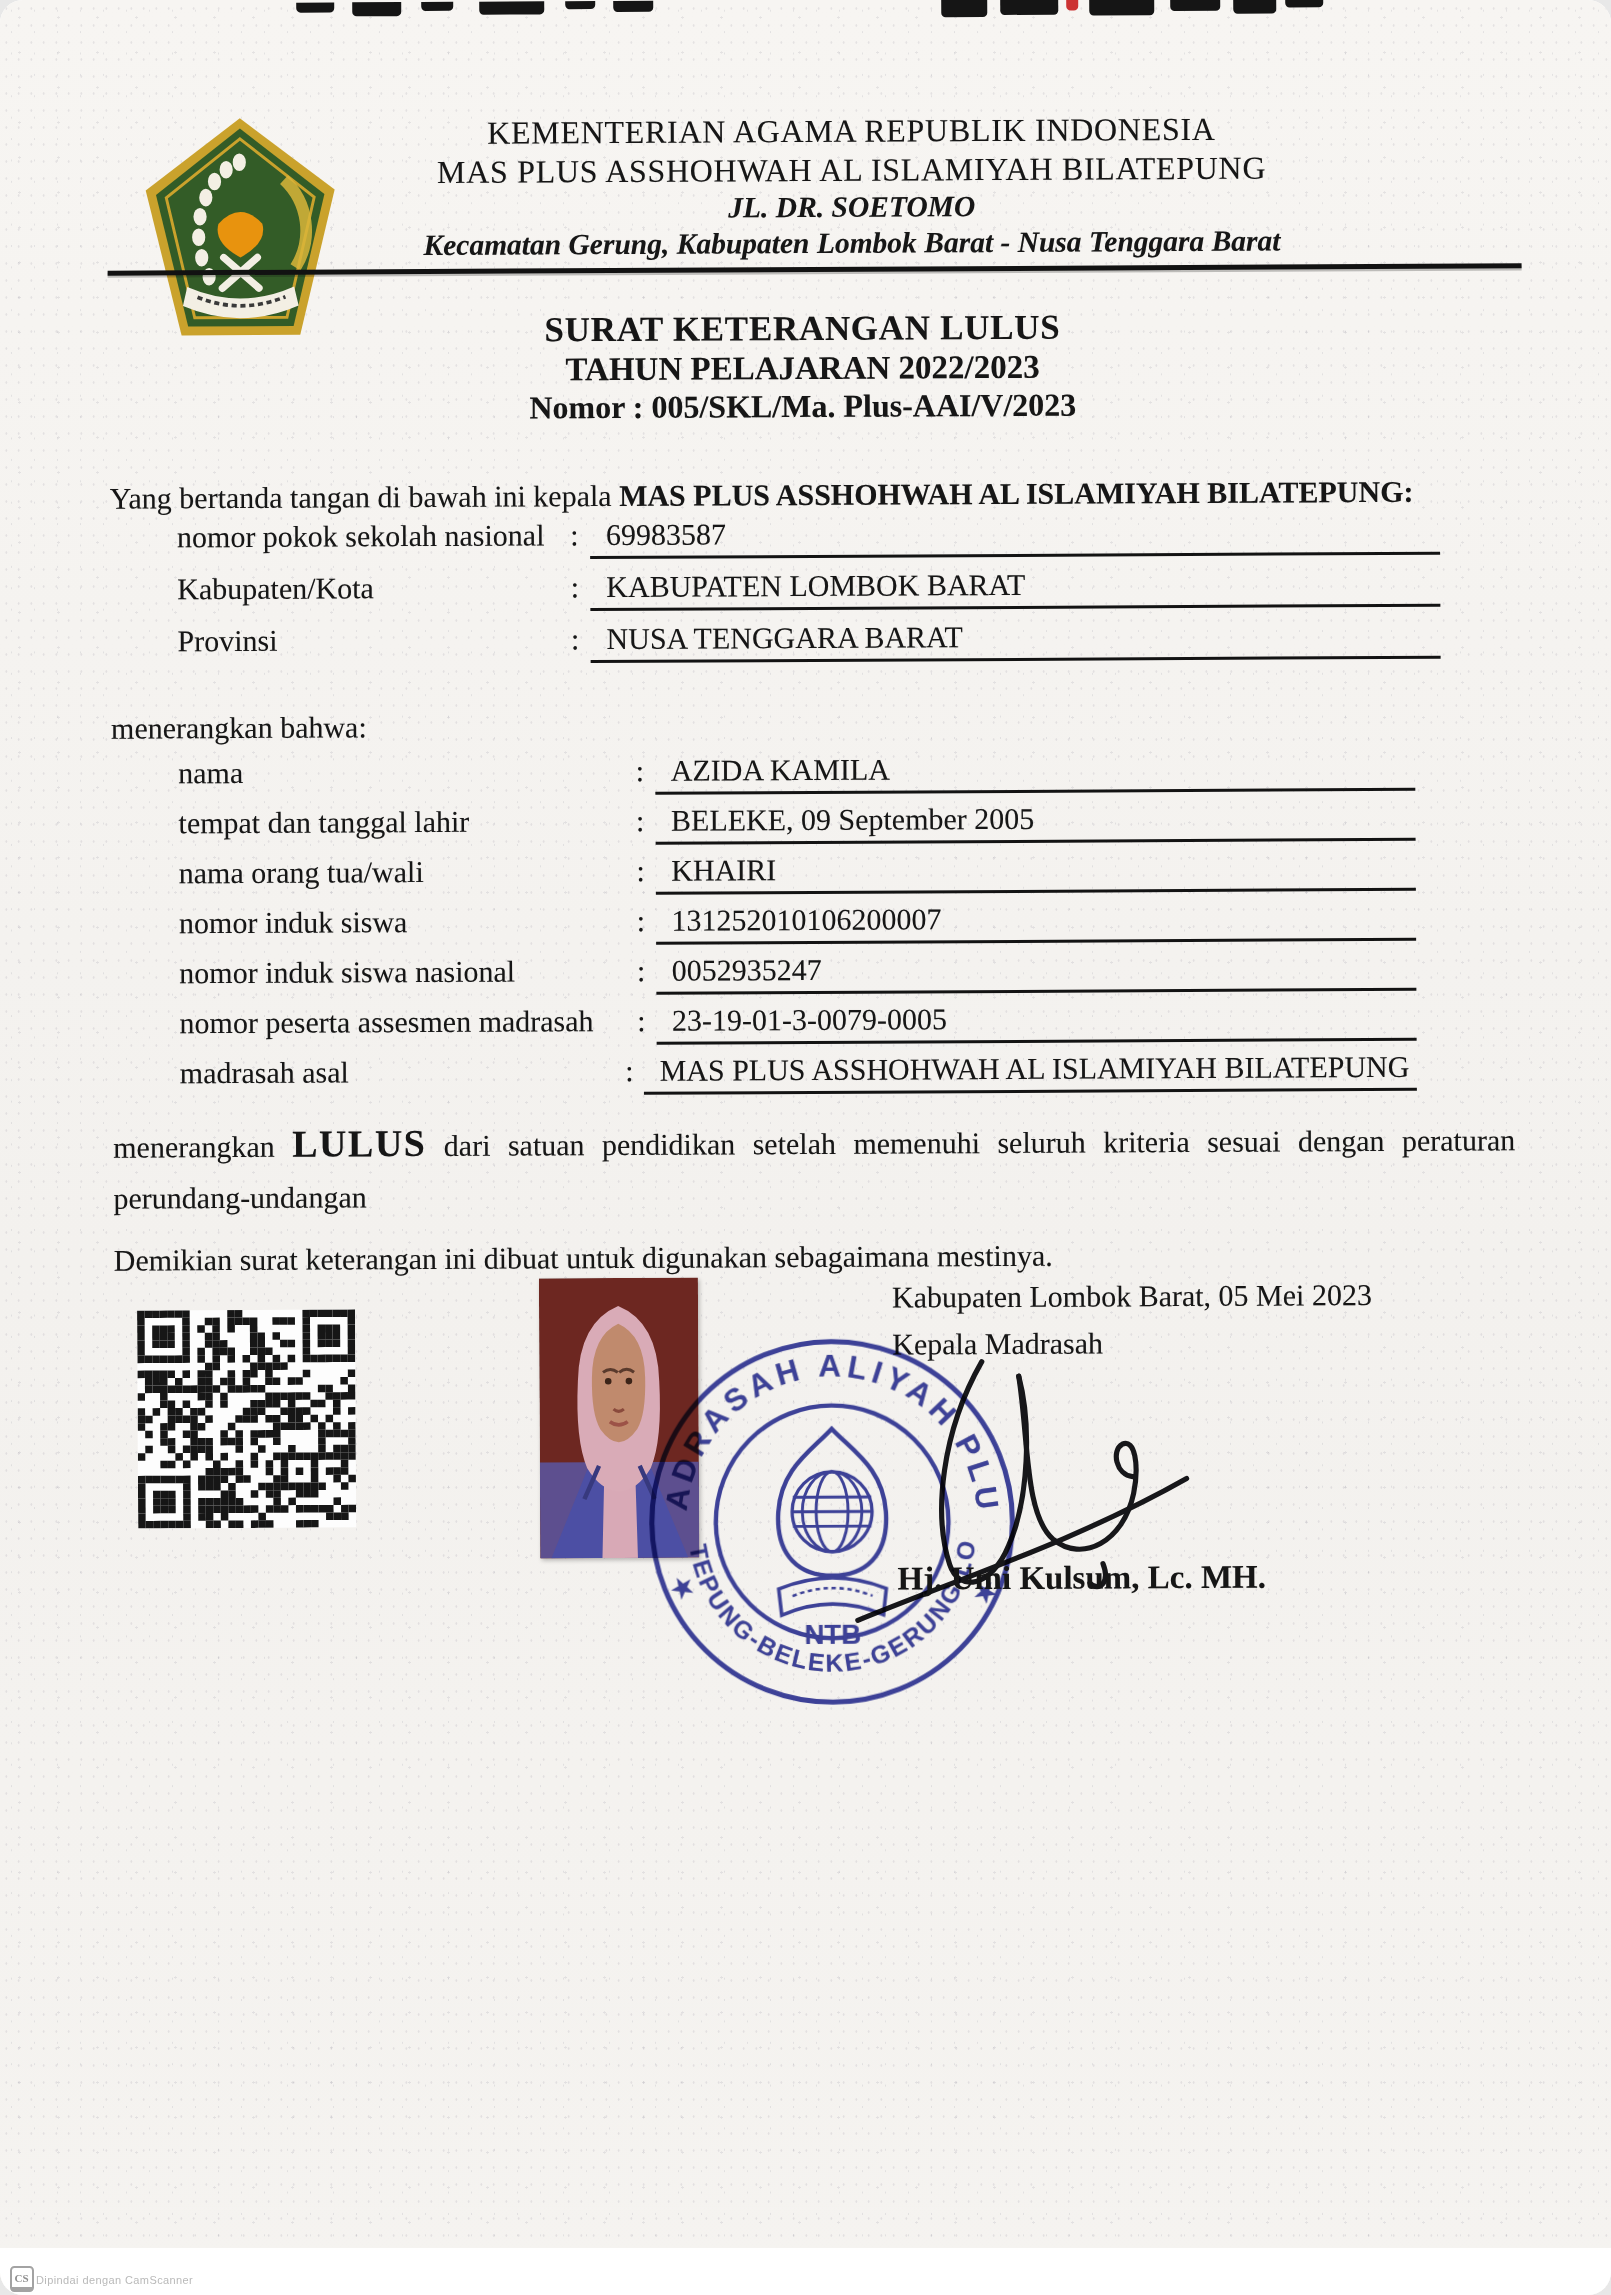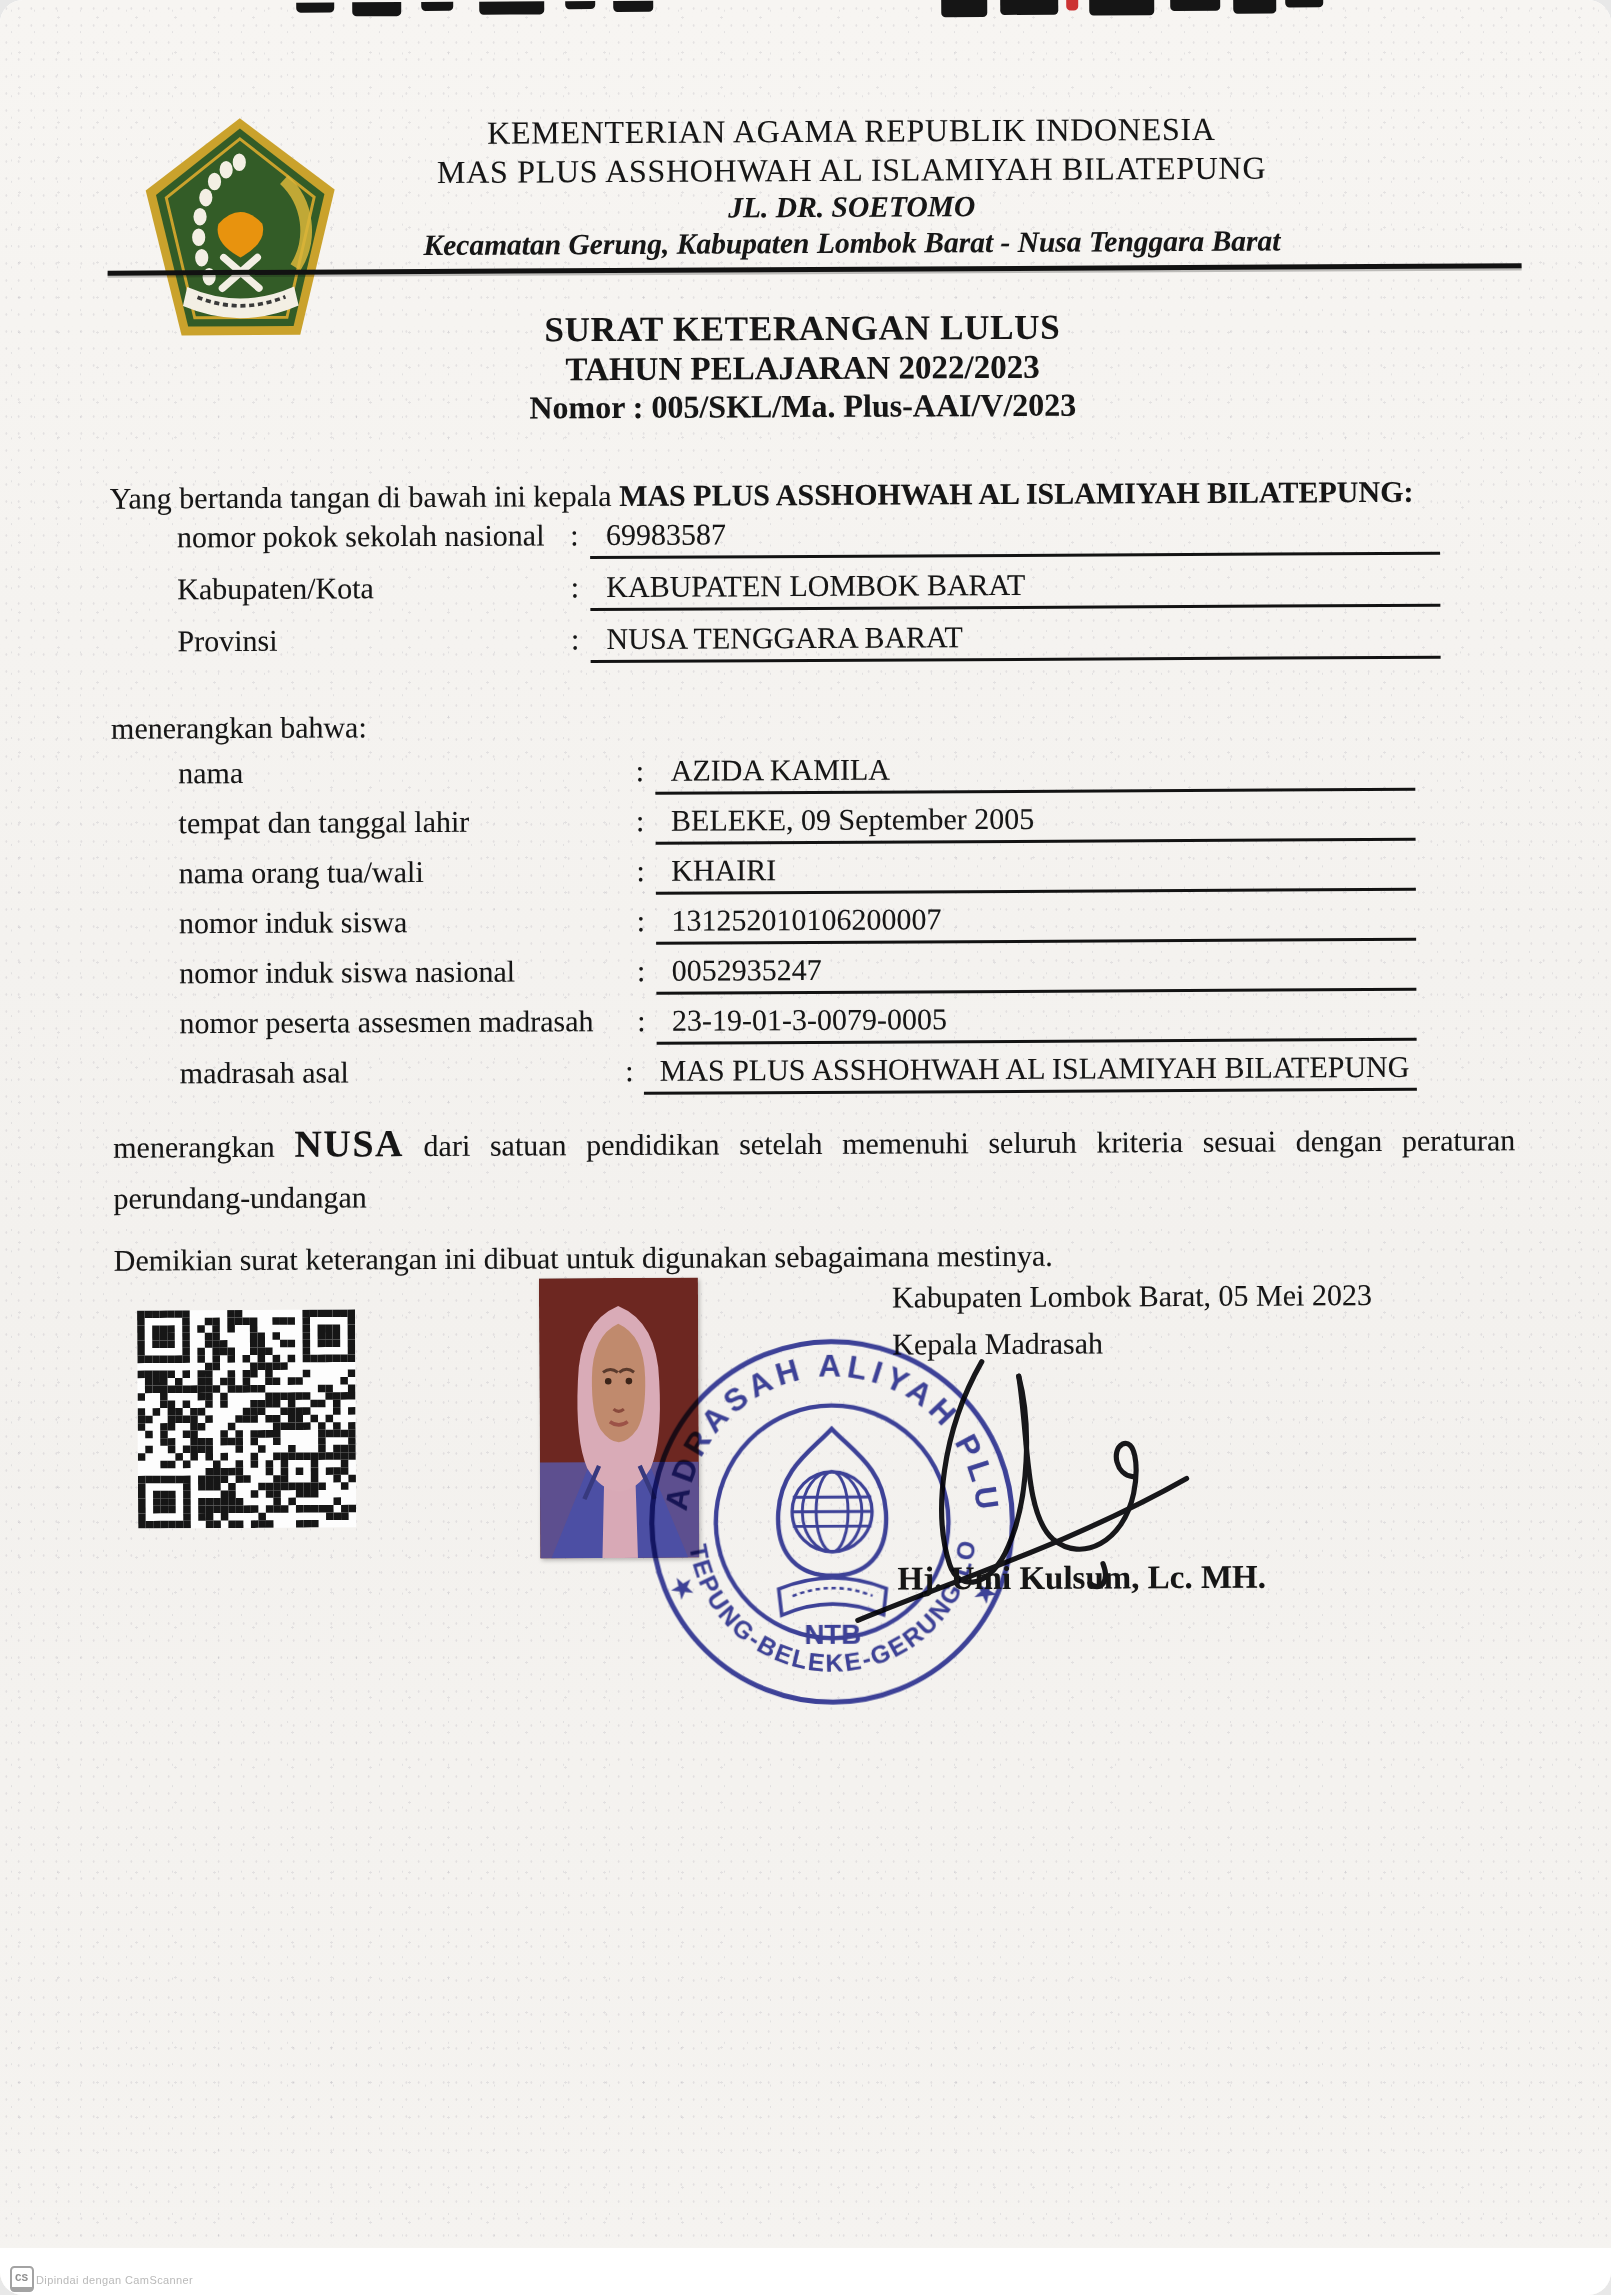--- a/index.html
+++ b/index.html
@@ -50,21 +50,21 @@
   .qr{position:absolute;left:135px;top:1307px;width:218px;height:218px;background:#fdfdfd;}
   .photo{position:absolute;left:537px;top:1277px;width:159px;height:280px;z-index:2;
          box-shadow:inset 0 0 0 2.2px rgba(40,20,20,.35),1.5px 2.2px 4.4px rgba(0,0,0,.25);}
   .stamp{position:absolute;left:640px;top:1333px;width:378px;height:378px;z-index:4;
          mix-blend-mode:multiply;opacity:.93;filter:blur(0.3px);}
   .sig{position:absolute;left:828px;top:1322px;width:384px;height:317px;z-index:5;
        mix-blend-mode:multiply;}
   .scanfoot{position:absolute;left:0;top:2248px;width:1611px;height:48px;background:#ffffff;}
   .cs-badge{position:absolute;left:9.6px;top:2266px;width:20px;height:19px;border:2.2px solid #a3a3a3;
             border-bottom:5.9px solid #a3a3a3;border-radius:4.4px;color:#8f8f8f;
-            font-family:Liberation Mono, monospace;font-weight:bold;font-size:11px;
+            font-family:Liberation Serif, serif;font-weight:bold;font-size:11px;
             display:flex;align-items:center;justify-content:center;background:#fff;}
   .cs-text{position:absolute;left:36px;top:2274px;font-family:Liberation Sans, sans-serif;
            font-size:11px;color:#b9b9b9;letter-spacing:0.4px;}
 </style>
 </head>
 <body>
 
 <div class="page">
   <div class="paper"></div>
 
@@ -179,21 +179,21 @@
         <span class="fvalue">23-19-01-3-0079-0005</span>
       </div>
       <div class="frow">
         <span class="flabel">madrasah asal</span>
         <span class="fcolon">:</span>
         <span class="fvalue">MAS PLUS ASSHOHWAH AL ISLAMIYAH BILATEPUNG</span>
       </div>
     </div>
 
     <div class="para" style="top:1111px;line-height:1.58;">
-      <span>menerangkan </span><span class="lulus">NUSA</span><span> dari satuan pendidikan setelah memenuhi seluruh kriteria sesuai dengan peraturan perundang-undangan</span>
+      <span>menerangkan </span><span class="lulus">LULUS</span><span> dari satuan pendidikan setelah memenuhi seluruh kriteria sesuai dengan peraturan perundang-undangan</span>
     </div>
 
     <div class="para" style="top:1234px;">Demikian surat keterangan ini dibuat untuk digunakan sebagaimana mestinya.</div>
 
     <div class="signtext" style="left:890px;top:1281px;">Kabupaten Lombok Barat, 05 Mei 2023</div>
     <div class="signtext" style="left:890px;top:1328px;">Kepala Madrasah</div>
     <div class="signname" style="left:894px;top:1561px;">Hj. Umi Kulsum, Lc. MH.</div>
 
     <div class="qr">
       <svg viewBox="0 0 290 290" width="218" height="218">

